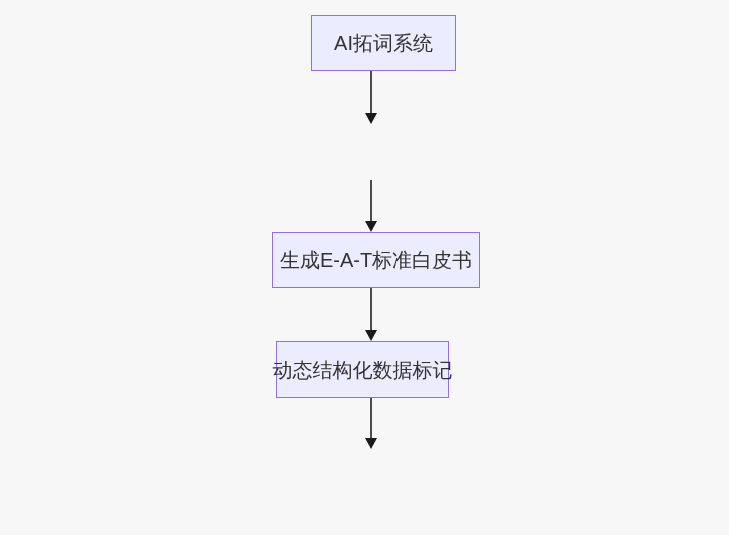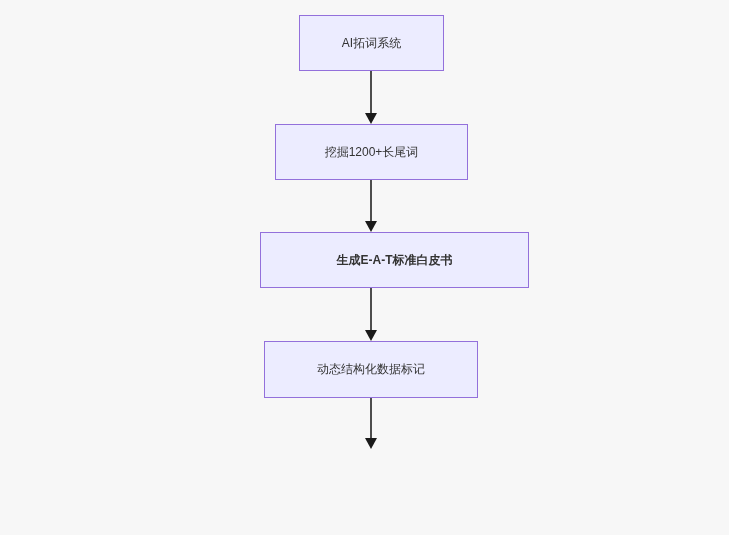--- a/index.html
+++ b/index.html
@@ -14,32 +14,33 @@
     height: 535px;
     background: #f7f7f7;
     overflow: hidden;
   }
   .node {
     position: absolute;
     box-sizing: border-box;
     background: #ececff;
     border: 1px solid #9370db;
     color: #333333;
-    font-size: 12px;
+    font-size: 20px;
     display: flex;
     align-items: center;
     justify-content: center;
     text-align: right;
     line-height: 1.2;
     white-space: nowrap;
+    margin-left: 12px;
   }
   .node-1 { left: 299px; top: 15px;  width: 145px; height: 56px; }
   .node-2 { left: 275px; top: 124px; width: 193px; height: 56px; }
-  .node-3 { left: 260px; top: 232px; width: 269px; height: 56px; font-weight: bold; }
-  .node-4 { left: 264px; top: 341px; width: 214px; height: 57px; }
+  .node-3 { left: 260px; top: 232px; width: 208px; height: 56px; }
+  .node-4 { left: 264px; top: 341px; width: 173px; height: 57px; }
   .node-5 { left: 254px; top: 449px; width: 234px; height: 57px; }
 
   .arrow {
     position: absolute;
     left: 365px;
     width: 12px;
     display: flex;
     flex-direction: column;
     align-items: center;
   }
@@ -67,23 +68,20 @@
 
   <div class="node node-1">
     <span>AI拓词系统</span>
   </div>
 
   <div class="arrow arrow-1">
     <div class="arrow-line"></div>
     <div class="arrow-head"></div>
   </div>
 
-  <div class="node node-2">
-    <span>挖掘1200+长尾词</span>
-  </div>
 
   <div class="arrow arrow-2">
     <div class="arrow-line"></div>
     <div class="arrow-head"></div>
   </div>
 
   <div class="node node-3">
     <span>生成E-A-T标准白皮书</span>
   </div>
 

